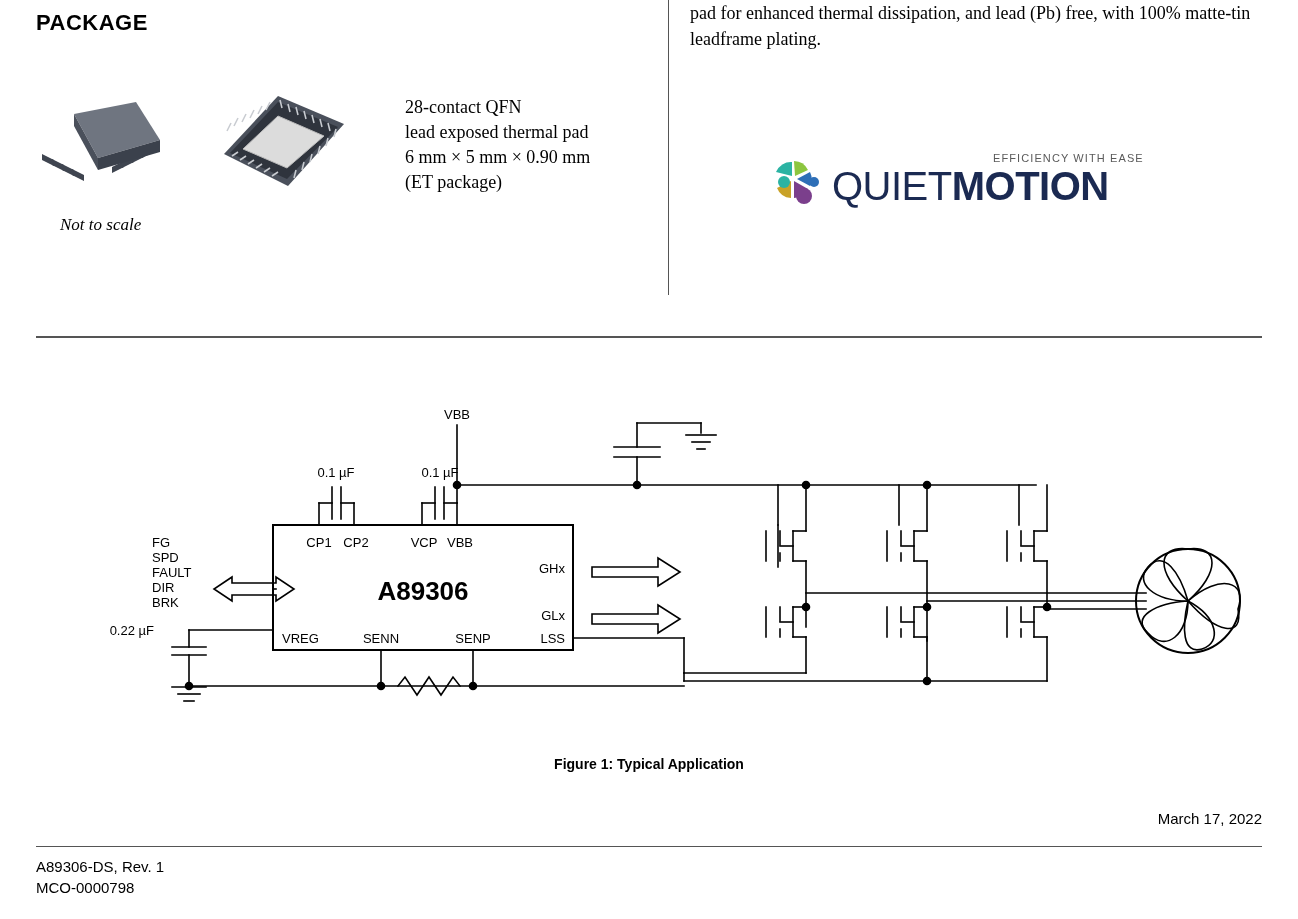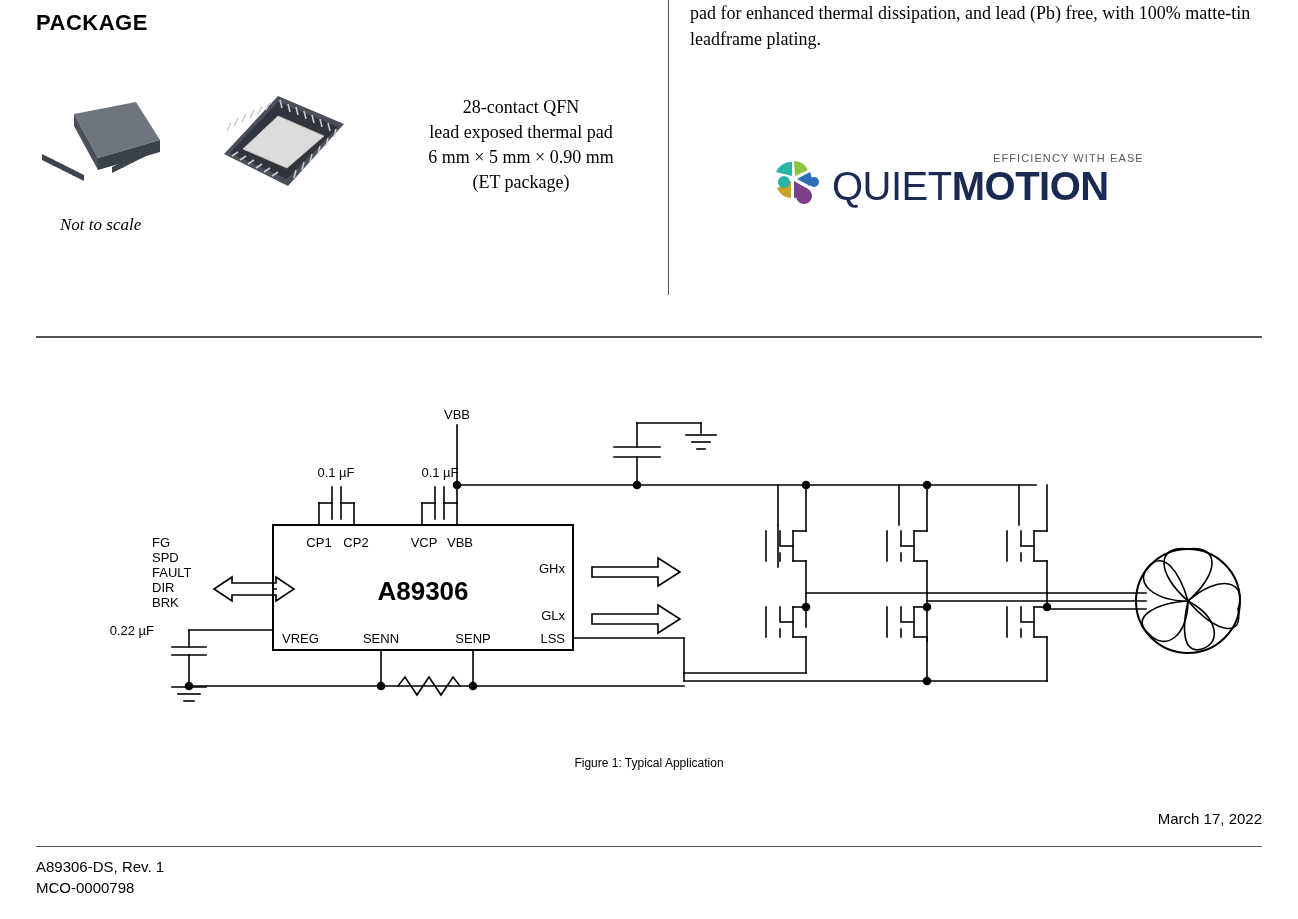--- a/index.html
+++ b/index.html
@@ -49,24 +49,24 @@
   .not-to-scale {
     position: absolute;
     left: 60px;
     top: 215px;
     font-style: italic;
     font-size: 17px;
     font-family: "Liberation Serif", serif;
   }
   .pkg-caption {
     position: absolute;
-    left: 396px;
+    left: 405px;
     top: 95px;
     width: 250px;
-    text-align: center;
+    text-align: left;
     font-size: 18px;
     line-height: 25px;
   }
 
   
   .v-divider {
     position: absolute;
     left: 668px;
     top: 0px;
     width: 1px;
@@ -139,22 +139,22 @@
     height: 340px;
   }
 
   .fig-caption {
     position: absolute;
     left: 0;
     top: 756px;
     width: 1298px;
     text-align: center;
     font-family: "Liberation Sans", sans-serif;
-    font-weight: normal;
-    font-size: 12px;
+    font-weight: bold;
+    font-size: 14px;
   }
 
   
   .footer-rule {
     position: absolute;
     left: 36px;
     top: 846px;
     width: 1226px;
     height: 1px;
     background: #555;

